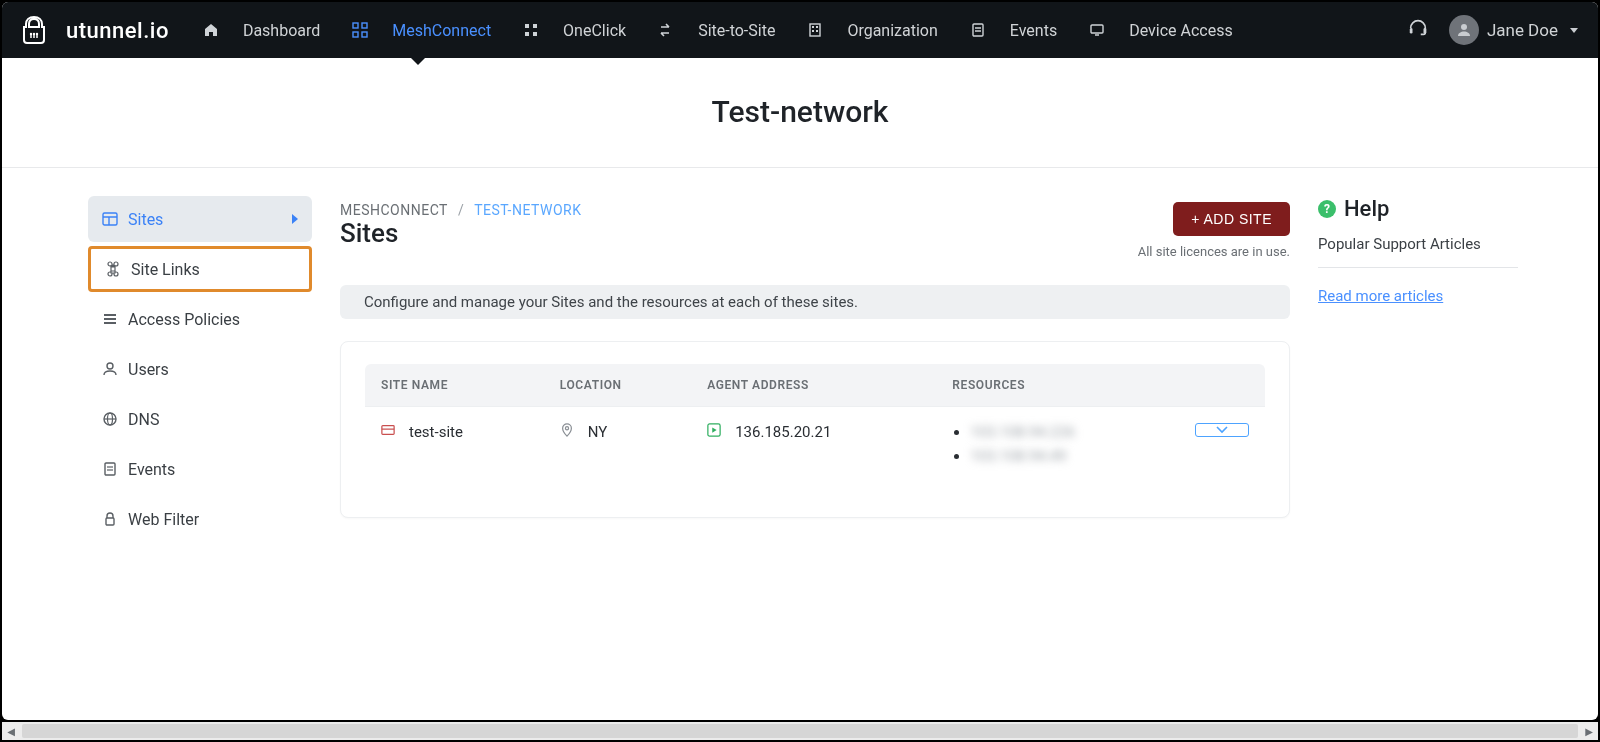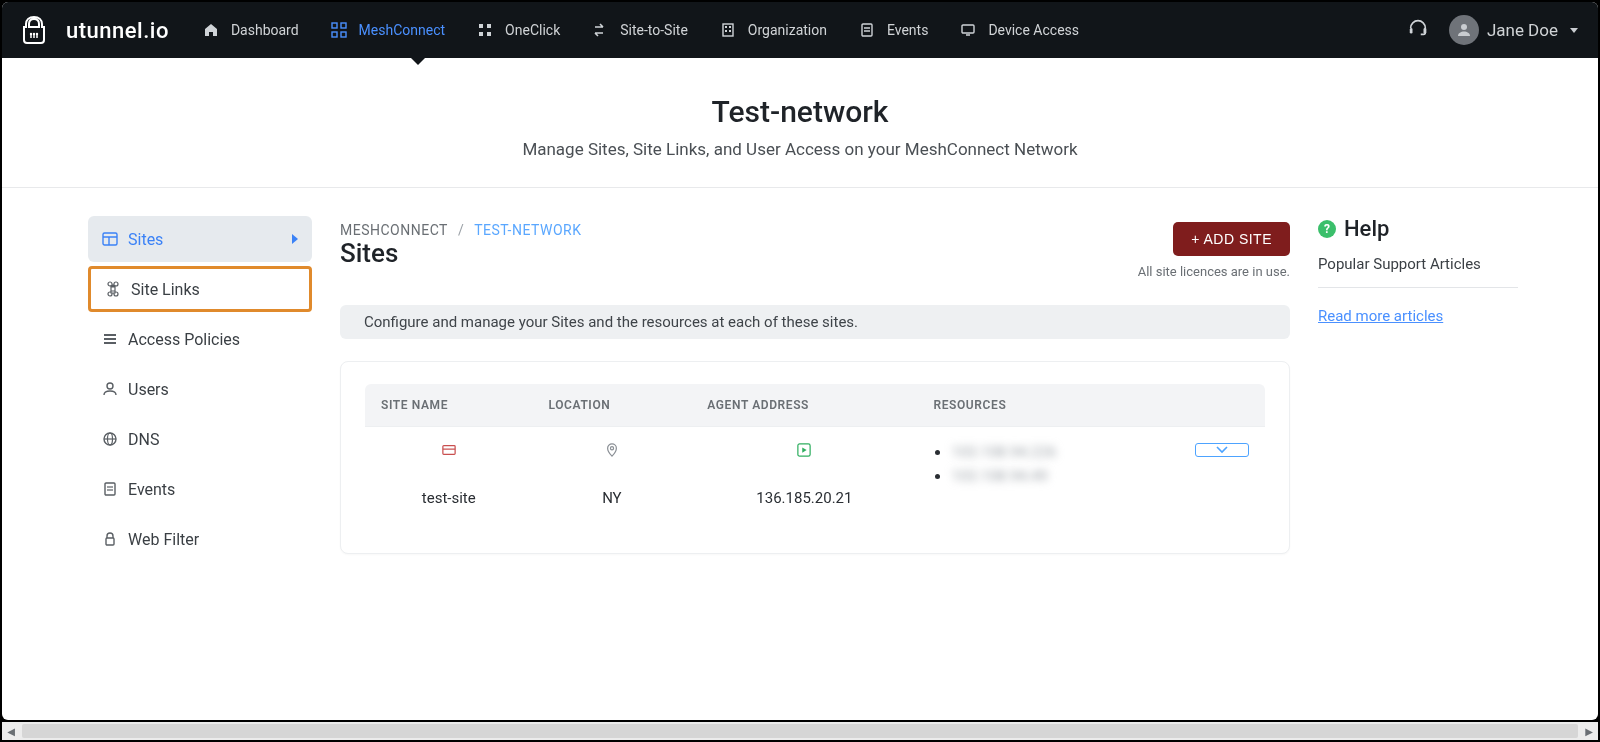--- a/index.html
+++ b/index.html
@@ -3,21 +3,21 @@
 <meta charset="utf-8">
 <style>
   * { box-sizing: border-box; margin: 0; padding: 0; }
   html, body { width: 1600px; height: 742px; overflow: hidden; font-family: -apple-system, BlinkMacSystemFont, "Segoe UI", Roboto, "Helvetica Neue", Arial, sans-serif; background:#000; }
   .frame { position:absolute; left:2px; top:2px; right:2px; bottom:22px; background:#fff; border-radius:6px; overflow:hidden; }
   
   .topnav { height:56px; background:#111519; display:flex; align-items:center; padding:0 20px; color:#cfd3d7; }
   .brand { display:flex; align-items:center; gap:20px; color:#fff; font-weight:500; font-size:22px; letter-spacing:0.5px; margin-right:30px; }
   .brand svg { flex:0 0 auto; }
   .navitems { display:flex; align-items:center; gap:24px; }
-  .navitem { display:flex; align-items:center; gap:12px; font-size:14px; color:#d0d3d6; cursor:pointer; padding:6px 4px; }
+  .navitem { display:flex; align-items:center; gap:24px; font-size:16px; color:#d0d3d6; cursor:pointer; padding:6px 4px; }
   .navitem.active { color:#4a90ff; }
   .navitem svg { width:16px; height:16px; }
   .tri { position:absolute; top:56px; left:0; width:100%; height:0; }
   .tri::after { content:""; position:absolute; top:-1px; left:408px; width:0; height:0; border-left:8px solid transparent; border-right:8px solid transparent; border-top:8px solid #111519; }
   .navspacer { flex:1; }
   .headsets { margin:0 20px; cursor:pointer; }
   .userblk { display:flex; align-items:center; gap:8px; cursor:pointer; }
   .avatar { width:30px; height:30px; border-radius:50%; background:#6f7379; display:flex; align-items:center; justify-content:center; }
   .avatar svg { width:18px; height:18px; fill:#c9ccd0; }
   .username { font-size:17px; color:#d0d3d6; }
@@ -47,21 +47,21 @@
   .titlebar .right { margin-left:auto; text-align:right; }
   .addbtn { background:#7f1d1d; color:#fff; border:none; border-radius:5px; padding:9px 18px; font-size:14px; letter-spacing:0.5px; cursor:pointer; }
   .licnote { font-size:13px; color:#6a6f74; margin-top:8px; }
   .infobar { background:#eef0f2; border-radius:6px; padding:8px 24px; margin-top:26px; font-size:15px; color:#3f4449; }
   .card { background:#fff; border:1px solid #edeff1; border-radius:8px; margin-top:22px; padding:22px 24px 30px; box-shadow:0 1px 2px rgba(0,0,0,0.03); }
   table { width:100%; border-collapse:collapse; }
   thead th { background:#f3f4f6; text-align:left; font-size:12px; letter-spacing:0.6px; color:#6a6f74; font-weight:600; padding:14px 16px; }
   thead th:first-child { border-top-left-radius:6px; }
   thead th:last-child { border-top-right-radius:6px; }
   tbody td { padding:16px; font-size:15px; color:#2a2e33; vertical-align:top; border-top:1px solid #edeff1; }
-  .cellrow { display:flex; align-items:center; gap:28px;flex-direction:column; }
+  .cellrow { display:flex; align-items:flex-start; gap:14px; }
   .pin { color:#8a8f95; }
   .play { color:#2fae5f; }
   .site-ic { color:#c94f4f; }
   ul.res { list-style:disc; margin-left:18px; }
   ul.res li { color:#2a2e33; margin-bottom:6px; }
   .blur { filter:blur(4px); color:#9aa0a6; }
   .expander { width:54px; height:14px; border:1px solid #4da3ff; border-radius:3px; background:#fff; display:flex; align-items:center; justify-content:center; cursor:pointer; }
   .expander svg { width:12px; height:8px; }
   
   .helpcol { width:200px; flex:0 0 200px; }
@@ -166,21 +166,20 @@
           </svg>
       </div>
       <span class="username">Jane Doe</span>
       <span class="caret"></span>
     </div>
   </div>
   <div class="tri"></div>
 
   <div class="hero">
     <h1>Test-network</h1>
-    <p>Manage Sites, Site Links, and User Access on your MeshConnect Network</p>
   </div>
 
   <div class="body">
 
     <div class="sidebar">
       <div class="sb-item active">
         <span class="sb-icon">
             <svg viewBox="0 0 16 16">
               <rect x="1" y="2" width="14" height="12" rx="1.5" fill="none" stroke="currentColor" stroke-width="1.4"></rect>
               <line x1="1" y1="6" x2="15" y2="6" stroke="currentColor" stroke-width="1.4"></line>

